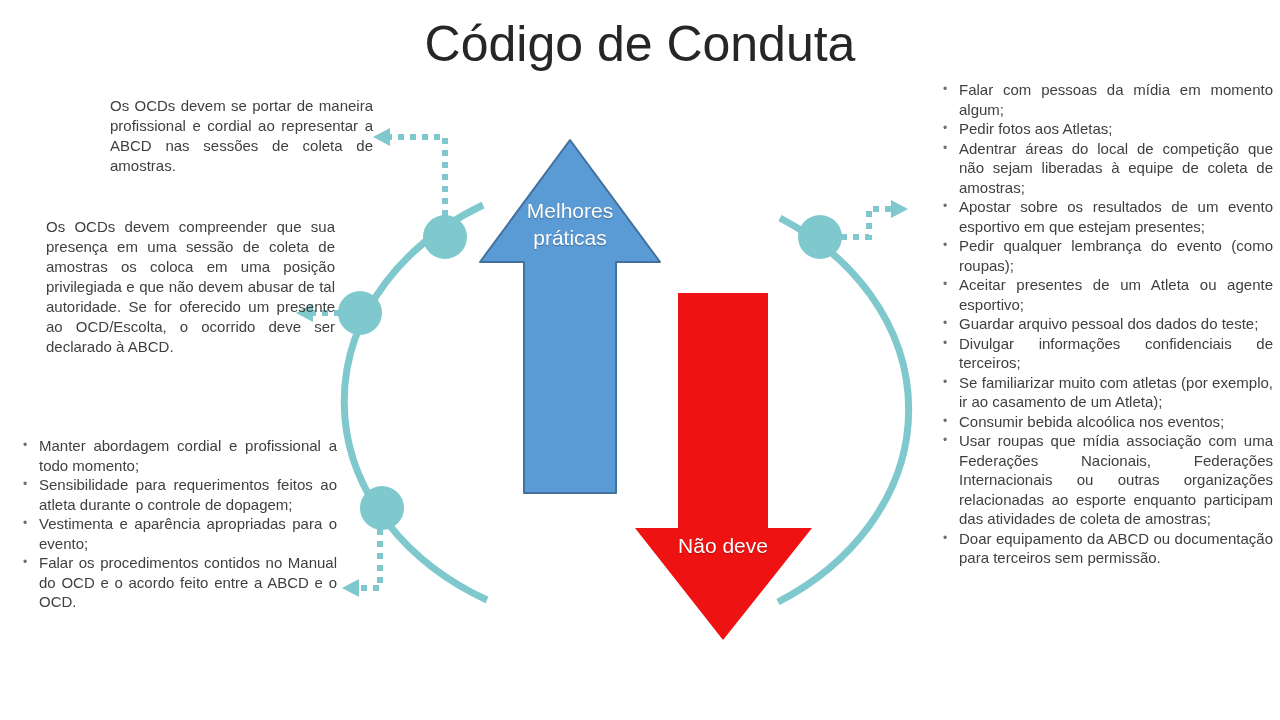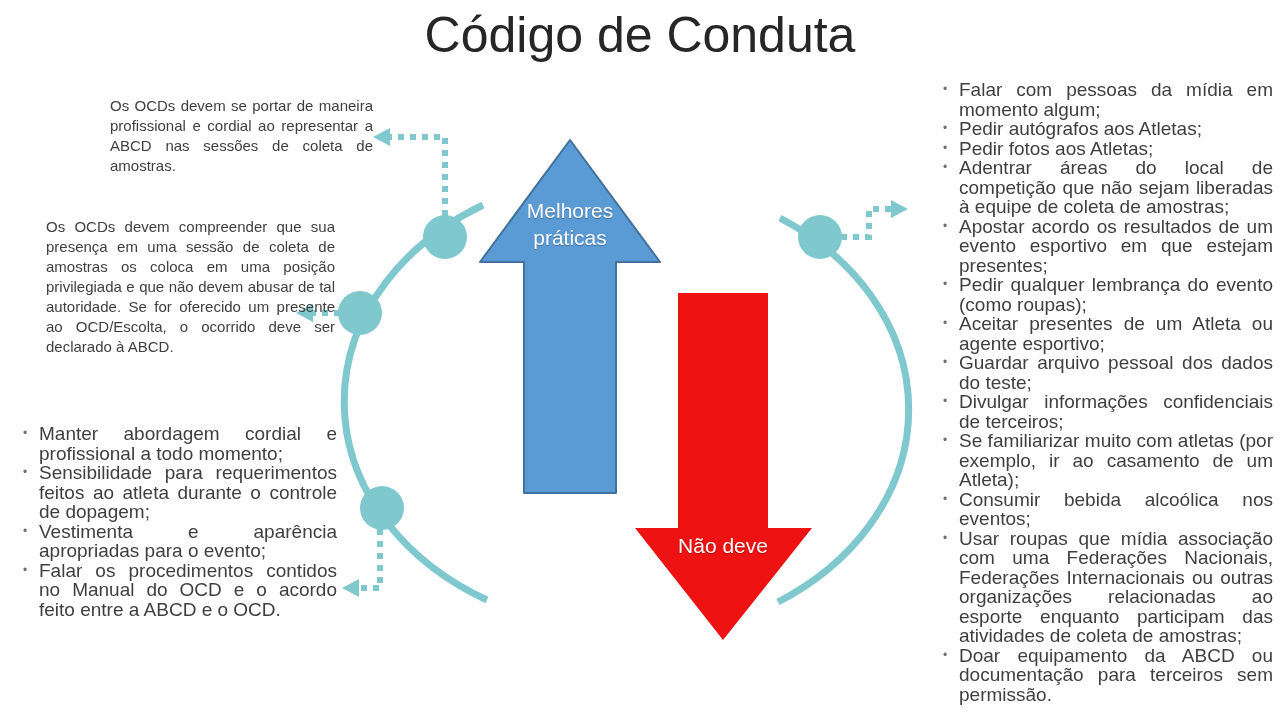--- a/index.html
+++ b/index.html
@@ -9,21 +9,21 @@
     --red:#EE1212;
     --text-color:#3F3F3F;
     --title-color:#262626;
     --bullet-color:#6E6E6E;
   }
   *{margin:0;padding:0;box-sizing:border-box;}
   html,body{width:1280px;height:720px;background:#fff;overflow:hidden;}
   body{font-family:"Liberation Sans",sans-serif;color:var(--text-color);position:relative;}
   .slide{position:absolute;left:0;top:0;width:1280px;height:720px;background:#fff;}
   .title{
-    position:absolute;left:0;top:6px;width:1280px;
+    position:absolute;left:0;top:15px;width:1280px;
     text-align:center;font-size:50px;font-weight:300;
     color:var(--title-color);letter-spacing:0px;
   }
   svg.diagram{position:absolute;left:0;top:0;width:1280px;height:720px;}
   .arc{fill:none;stroke:var(--teal);stroke-width:7;}
   .dotted{fill:none;stroke:var(--teal);stroke-width:6;stroke-dasharray:6 6;}
   .tealfill{fill:var(--teal);}
   .blue-arrow{fill:var(--blue-fill);stroke:var(--blue-border);stroke-width:2;stroke-linejoin:round;}
   .red-arrow{fill:var(--red);stroke:none;}
   .arrow-label{
@@ -32,29 +32,29 @@
   }
   .label-best{left:488px;top:197px;width:164px;}
   .label-not{left:645px;top:532px;width:156px;}
   .note{
     position:absolute;font-size:15px;line-height:20px;text-align:justify;
     color:var(--text-color);
   }
   .note1{left:110px;top:96px;width:263px;}
   .note2{left:46px;top:217px;width:289px;}
   ul.bullets{
-    position:absolute;list-style:none;font-size:19px;line-height:19.5px;
+    position:absolute;list-style:none;font-size:15px;line-height:19.5px;
     text-align:justify;color:var(--text-color);
   }
   ul.bullets li{position:relative;padding-left:19px;}
   ul.bullets li::before{
     content:"\2022";position:absolute;left:3px;top:0;
     font-size:12px;color:var(--bullet-color);
   }
-  .left-bullets{left:20px;top:424px;width:317px;}
+  .left-bullets{left:20px;top:436px;width:317px;}
   .right-bullets{left:940px;top:80px;width:333px;}
 </style>
 </head>
 <body>
 
 <div class="slide">
 
   <h1 class="title">Código de Conduta</h1>
 
   <svg class="diagram" viewBox="0 0 1280 720" aria-hidden="true">
@@ -88,24 +88,23 @@
   <div class="note note2">Os OCDs devem compreender que sua presença em uma sessão de coleta de amostras os coloca em uma posição privilegiada e que não devem abusar de tal autoridade. Se for oferecido um presente ao OCD/Escolta, o ocorrido deve ser declarado à ABCD.</div>
 
   <ul class="bullets left-bullets">
       <li>Manter abordagem cordial e profissional a todo momento;</li>
       <li>Sensibilidade para requerimentos feitos ao atleta durante o controle de dopagem;</li>
       <li>Vestimenta e aparência apropriadas para o evento;</li>
       <li>Falar os procedimentos contidos no Manual do OCD e o acordo feito entre a ABCD e o OCD.</li>
     </ul>
   <ul class="bullets right-bullets">
       <li>Falar com pessoas da mídia em momento algum;</li>
-      <li>Pedir autógrafos aos Atletas;</li>
       <li>Pedir fotos aos Atletas;</li>
       <li>Adentrar áreas do local de competição que não sejam liberadas à equipe de coleta de amostras;</li>
-      <li>Apostar acordo os resultados de um evento esportivo em que estejam presentes;</li>
+      <li>Apostar sobre os resultados de um evento esportivo em que estejam presentes;</li>
       <li>Pedir qualquer lembrança do evento (como roupas);</li>
       <li>Aceitar presentes de um Atleta ou agente esportivo;</li>
       <li>Guardar arquivo pessoal dos dados do teste;</li>
       <li>Divulgar informações confidenciais de terceiros;</li>
       <li>Se familiarizar muito com atletas (por exemplo, ir ao casamento de um Atleta);</li>
       <li>Consumir bebida alcoólica nos eventos;</li>
       <li>Usar roupas que mídia associação com uma Federações Nacionais, Federações Internacionais ou outras organizações relacionadas ao esporte enquanto participam das atividades de coleta de amostras;</li>
       <li>Doar equipamento da ABCD ou documentação para terceiros sem permissão.</li>
     </ul>
 

